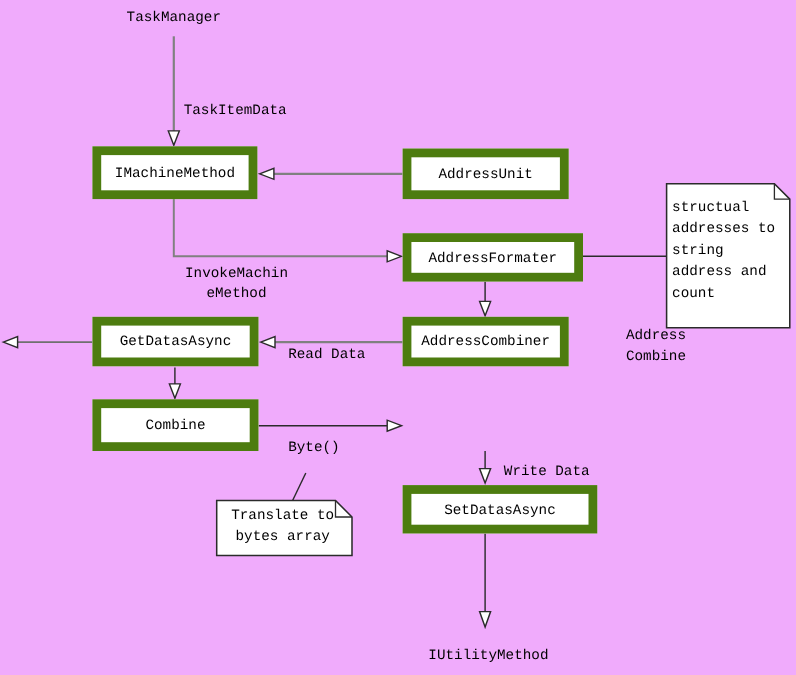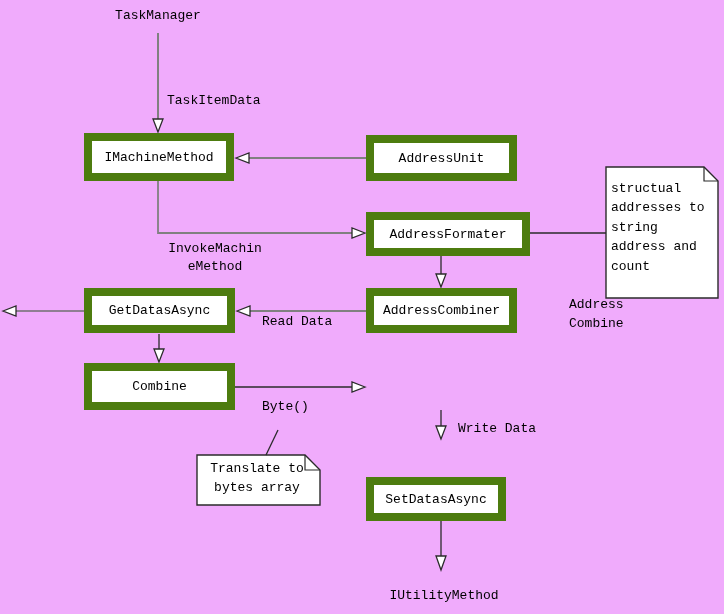--- a/index.html
+++ b/index.html
@@ -69,21 +69,21 @@
 
   <div class="lbl center" style="left:110px;top:7px;width:96px;">TaskManager</div>
   <div class="lbl center" style="left:386px;top:587px;width:116px;">IUtilityMethod</div>
 
   <div class="box" style="left:84px;top:133px;width:150px;height:48px;">IMachineMethod</div>
   <div class="box" style="left:366px;top:135px;width:151px;height:46px;">AddressUnit</div>
   <div class="box" style="left:366px;top:212px;width:164px;height:44px;">AddressFormater</div>
   <div class="box" style="left:366px;top:288px;width:151px;height:45px;">AddressCombiner</div>
   <div class="box" style="left:84px;top:288px;width:151px;height:45px;">GetDatasAsync</div>
   <div class="box" style="left:84px;top:363px;width:151px;height:47px;">Combine</div>
-  <div class="box" style="left:366px;top:441px;width:140px;height:44px;margin-top:36px;">SetDatasAsync</div>
+  <div class="box" style="left:366px;top:441px;width:177px;height:44px;">SetDatasAsync</div>
 
   <div class="lbl" style="left:167px;top:81px;margin-top:11px;">TaskItemData</div>
 
   <div class="lbl center" style="left:166px;top:240px;width:98px;">
     <div class="nt-line">InvokeMachin</div>
     <div class="nt-line">eMethod</div>
   </div>
 
   <div class="lbl" style="left:262px;top:289px;margin-top:24px;">Read Data</div>
 

